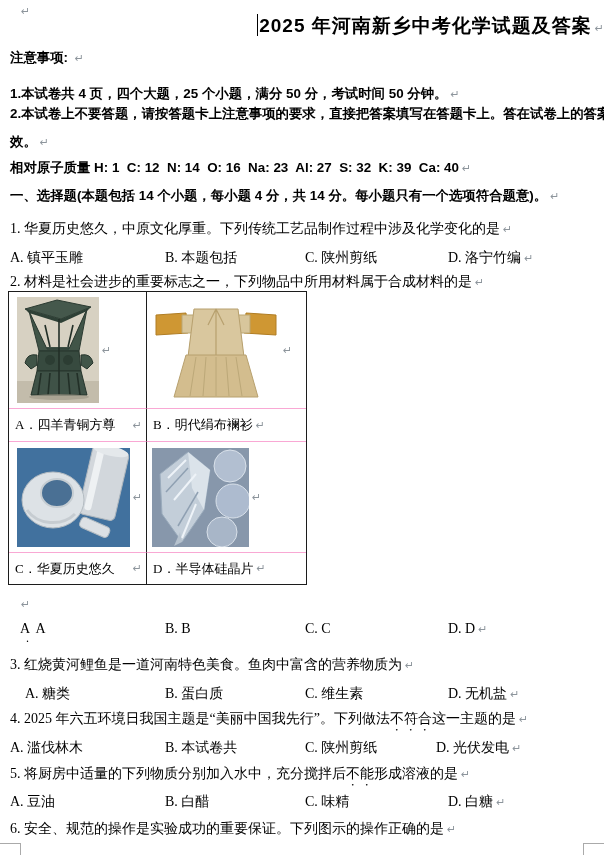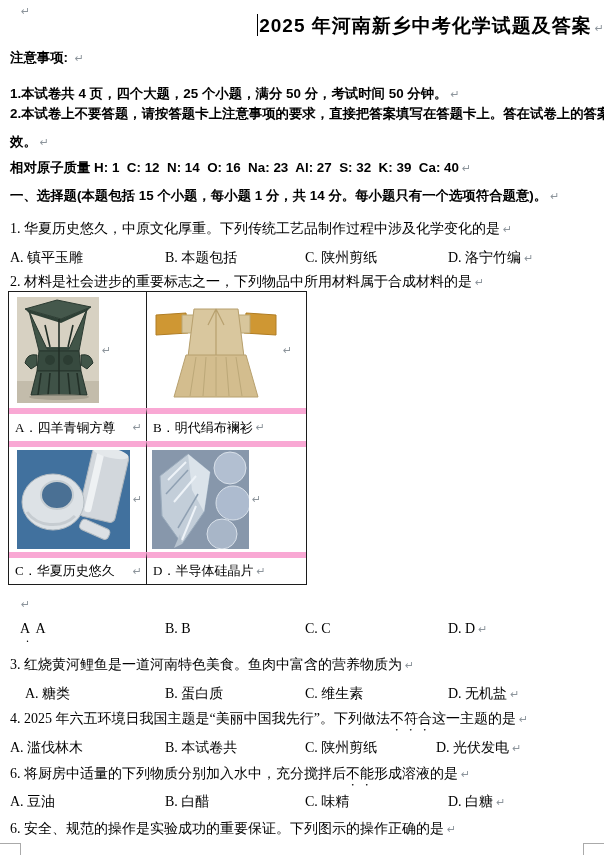--- a/index.html
+++ b/index.html
@@ -26,42 +26,42 @@
     -webkit-text-emphasis:filled dot;-webkit-text-emphasis-position:under right;
     text-emphasis:filled dot;text-emphasis-position:under right;
   }
   .qtable{
     position:absolute;top:291px;left:8px;
     display:grid;grid-template-columns:137px 160px;grid-template-rows:116px 33px 111px 32px;
     border:1px solid #1c1c1c;background:#fff;
   }
   .cell{box-sizing:border-box;display:flex;align-items:center;overflow:hidden}
   .cell.c2{border-left:1px solid #1c1c1c}
-  .cell.rb{border-top:6px solid #f9a8d4}
+  .cell.rb{border-top:1px solid #f9a8d4}
   .img-cell{padding:5px 2px 5px 8px}
   .label-cell{font-size:13px;padding:2px 4px 2px 6px;white-space:pre}
   .spacer{flex:1}
   .stray-dot{position:absolute;top:631px;left:26px;font-size:12px}
   .corner{position:absolute;top:843px;width:20px;height:12px}
   .corner.left{left:0;border-top:1px solid #aaaaaa;border-right:1px solid #aaaaaa}
   .corner.right{left:583px;border-top:1px solid #aaaaaa;border-left:1px solid #aaaaaa}
 </style>
 </head>
 <body>
 
 <div class="line" style="top:1px;left:18px"><span class="pmark">↵</span></div>
 
 <div class="title-line"><span class="cursor"></span><span>2025 年河南新乡中考化学试题及答案</span><span class="pmark">↵</span></div>
 
 <div class="line hei" style="top:48px"><span>注意事项: </span><span class="pmark">↵</span></div>
 <div class="line hei" style="top:84px"><span>1.本试卷共 4 页，四个大题，25 个小题，满分 50 分，考试时间 50 分钟。</span><span class="pmark">↵</span></div>
 <div class="line hei" style="top:104px"><span>2.本试卷上不要答题，请按答题卡上注意事项的要求，直接把答案填写在答题卡上。答在试卷上的答案无</span></div>
 <div class="line hei" style="top:132px"><span>效。</span><span class="pmark">↵</span></div>
 <div class="line hei" style="top:158px"><span>相对原子质量 H: 1  C: 12  N: 14  O: 16  Na: 23  Al: 27  S: 32  K: 39  Ca: 40</span><span class="pmark">↵</span></div>
-<div class="line hei" style="top:186px"><span>一、选择题(本题包括 15 个小题，每小题 1 分，共 14 分。每小题只有一个选项符合题意)。</span><span class="pmark">↵</span></div>
+<div class="line hei" style="top:186px"><span>一、选择题(本题包括 14 个小题，每小题 4 分，共 14 分。每小题只有一个选项符合题意)。</span><span class="pmark">↵</span></div>
 
 <div class="line" style="top:219px"><span>1. 华夏历史悠久，中原文化厚重。下列传统工艺品制作过程中涉及化学变化的是</span><span class="pmark">↵</span></div>
 <div class="optrow" style="top:249px">
   <span class="opt" style="left:10px">A. 镇平玉雕</span>
   <span class="opt" style="left:165px">B. 本题包括</span>
   <span class="opt" style="left:305px">C. 陕州剪纸</span>
   <span class="opt" style="left:448px"><span>D. 洛宁竹编</span><span class="pmark">↵</span></span>
 </div>
 
 <div class="line" style="top:272px"><span>2. 材料是社会进步的重要标志之一，下列物品中所用材料属于合成材料的是</span><span class="pmark">↵</span></div>
@@ -197,21 +197,21 @@
 </div>
 
 <div class="line" style="top:709px"><span>4. 2025 年六五环境日我国主题是“美丽中国我先行”。下列做法</span><span class="emph">不符合</span><span>这一主题的是</span><span class="pmark">↵</span></div>
 <div class="optrow" style="top:739px">
   <span class="opt" style="left:10px">A. 滥伐林木</span>
   <span class="opt" style="left:165px">B. 本试卷共</span>
   <span class="opt" style="left:305px">C. 陕州剪纸</span>
   <span class="opt" style="left:436px"><span>D. 光伏发电</span><span class="pmark">↵</span></span>
 </div>
 
-<div class="line" style="top:764px"><span>6. 将厨房中适量的下列物质分别加入水中，充分搅拌后</span><span class="emph">不能</span><span>形成溶液的是</span><span class="pmark">↵</span></div>
+<div class="line" style="top:764px"><span>5. 将厨房中适量的下列物质分别加入水中，充分搅拌后</span><span class="emph">不能</span><span>形成溶液的是</span><span class="pmark">↵</span></div>
 <div class="optrow" style="top:793px">
   <span class="opt" style="left:10px">A. 豆油</span>
   <span class="opt" style="left:165px">B. 白醋</span>
   <span class="opt" style="left:305px">C. 味精</span>
   <span class="opt" style="left:448px"><span>D. 白糖</span><span class="pmark">↵</span></span>
 </div>
 
 <div class="line" style="top:819px"><span>6. 安全、规范的操作是实验成功的重要保证。下列图示的操作正确的是</span><span class="pmark">↵</span></div>
 
 <div class="corner left"></div>

